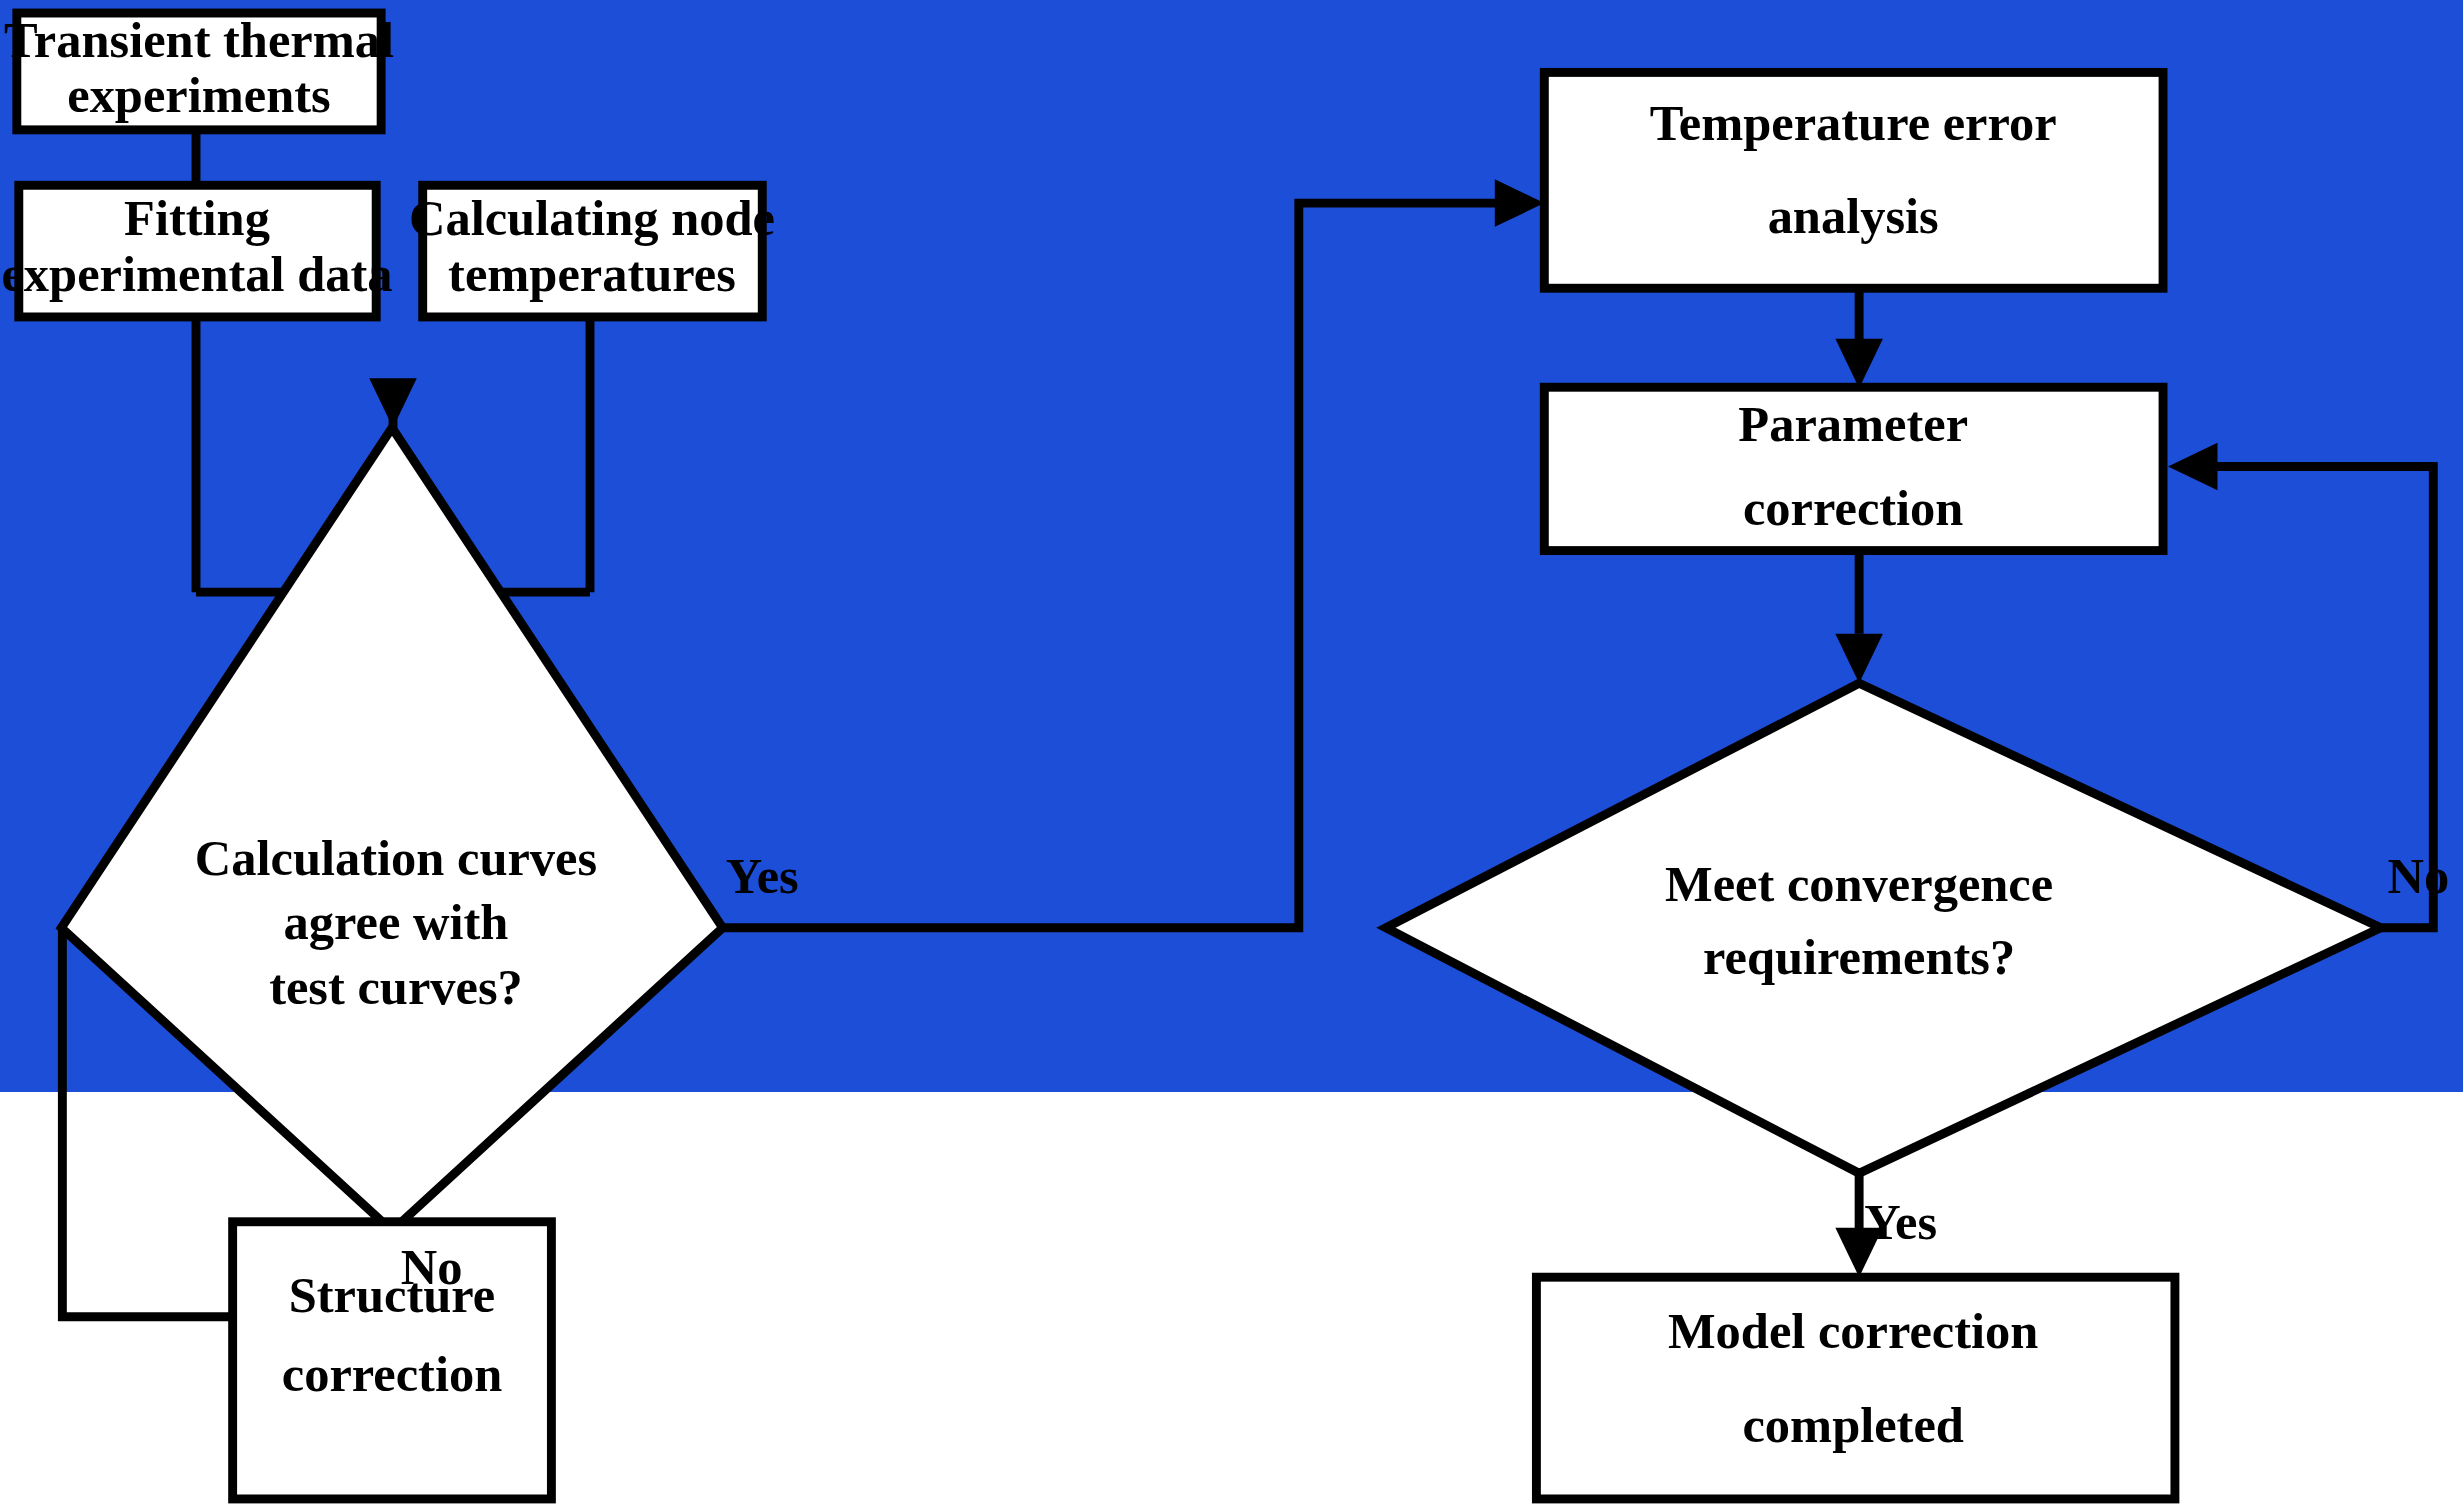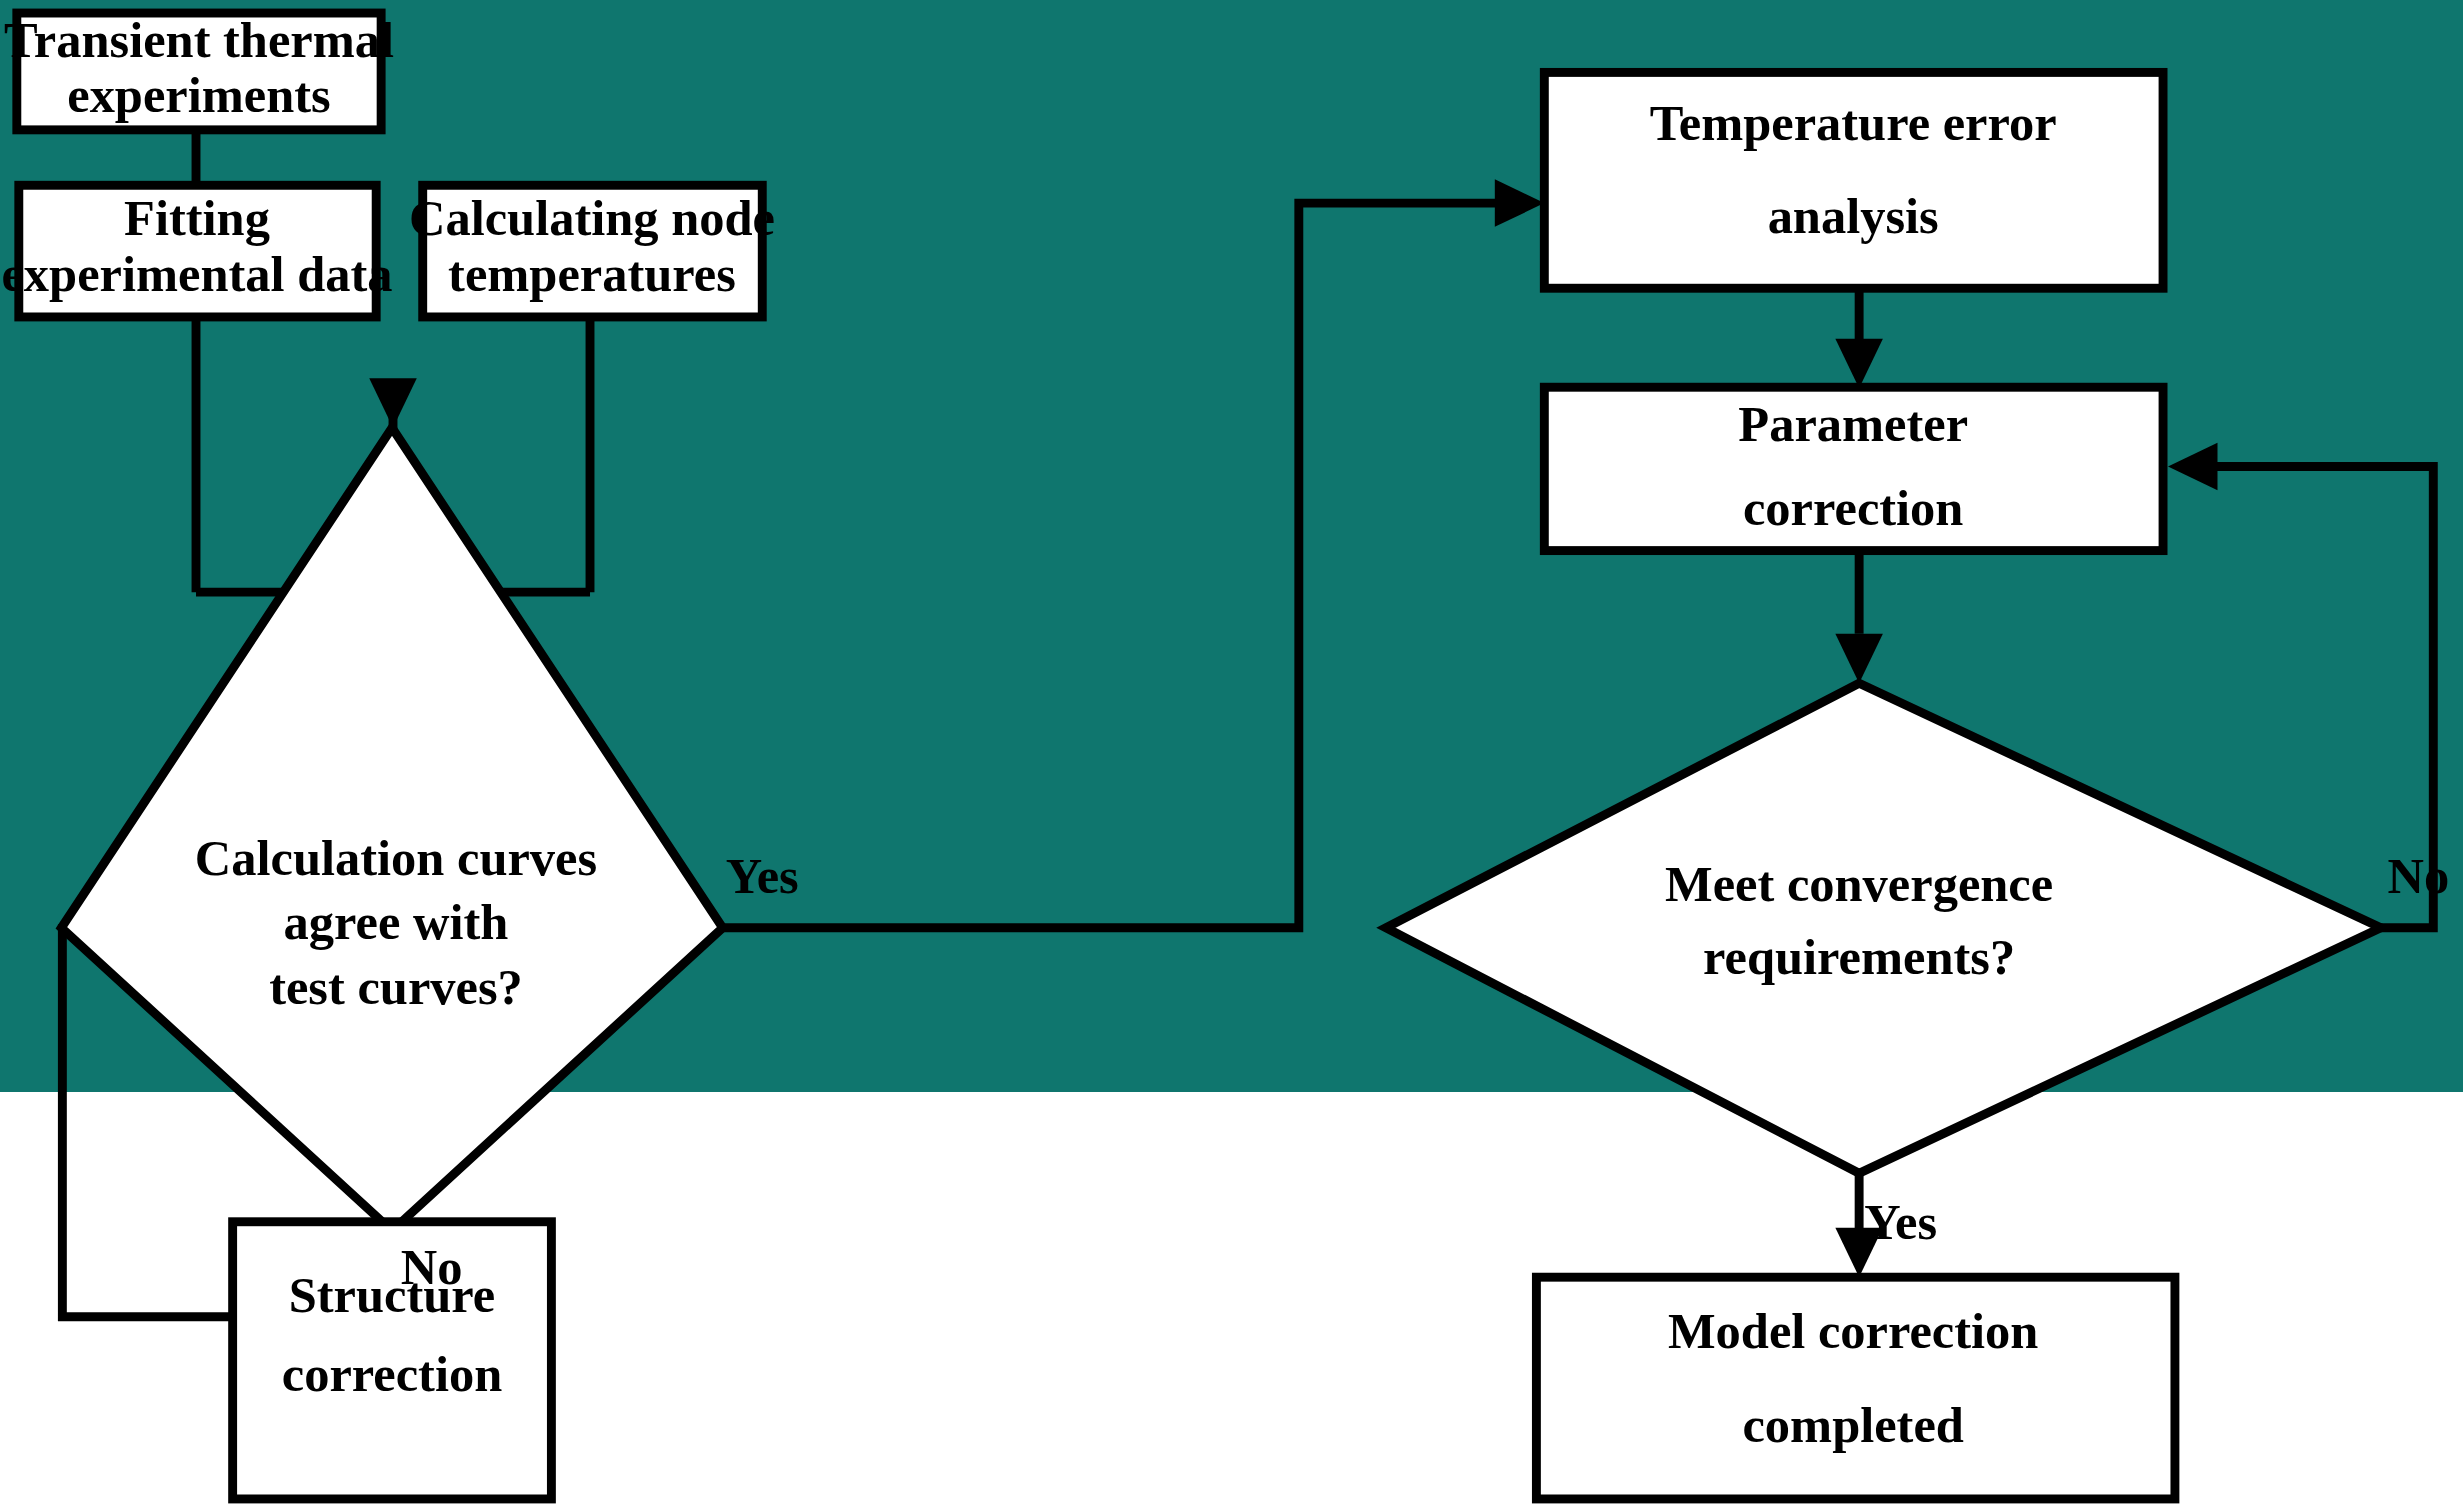--- a/index.html
+++ b/index.html
@@ -11,21 +11,21 @@
   body {
     width: 2463px;
     height: 1510px;
     overflow: hidden;
     font-family: "Liberation Serif", "DejaVu Serif", serif;
   }
   #flowchart-root {
     position: relative;
     width: 2463px;
     height: 1092px;
-    background: #0f766e;
+    background: #1d4ed8;
   }
   svg.diagram {
     display: block;
     width: 2463px;
     height: 1510px;
   }
   .node-shape {
     fill: #ffffff;
     stroke: #000000;
     stroke-width: 9;

